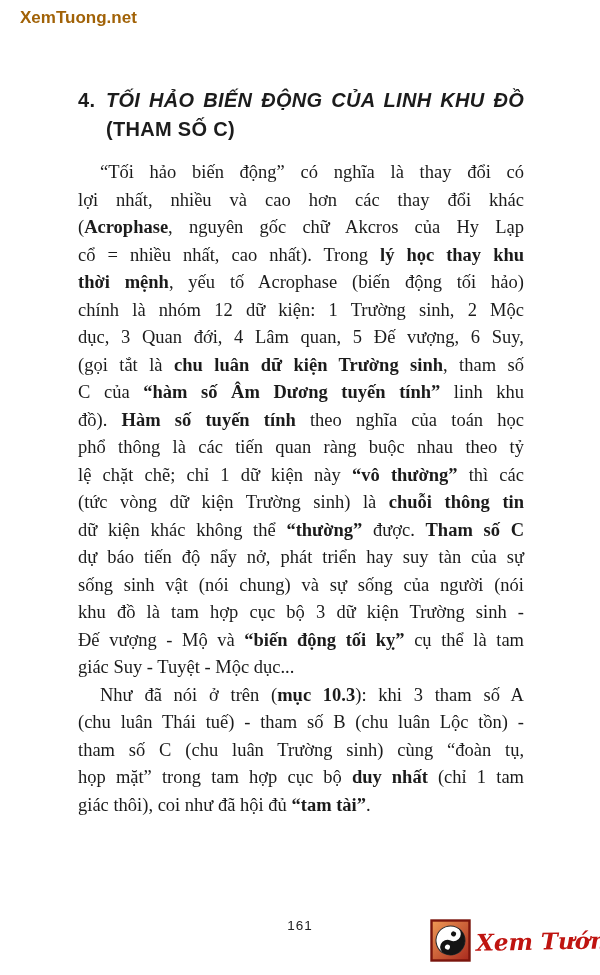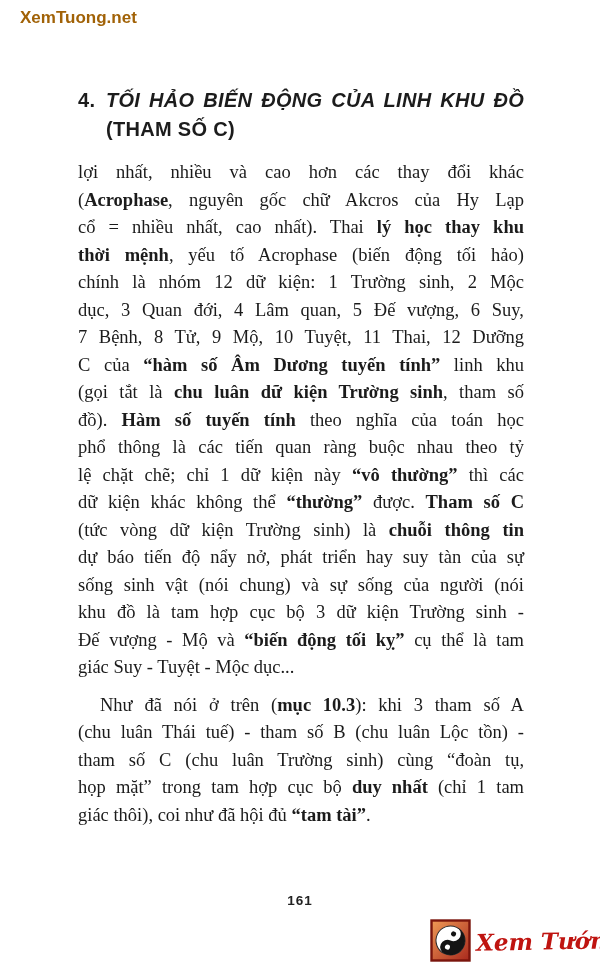--- a/index.html
+++ b/index.html
@@ -30,31 +30,31 @@
   }
   .title-num { width: 28px; flex-shrink: 0; }
   .title-lines { flex: 1; }
   .title-line.just { text-align: justify; text-align-last: justify; font-style: italic; }
 
   .body-text {
     margin-top: 15px;
     font-size: 18.5px; line-height: 27.5px;
     color: #1b1b1b;
   }
-  .paragraph + .paragraph { margin-top: 10px; }
+  .paragraph + .paragraph { }
   .line { white-space: normal; }
   .line.just { text-align: justify; text-align-last: justify; }
   .line.indent { text-indent: 22px; }
   .b { font-weight: bold; }
 
   .page-number {
-    position: absolute; left: 0; top: 893px; width: 600px;
+    position: absolute; left: 0; top: 918px; width: 600px;
     text-align: center;
     font-family: "Liberation Sans", "DejaVu Sans", sans-serif;
-    font-size: 13.5px; font-weight: bold; letter-spacing: 1px;
+    font-size: 13.5px; font-weight: normal; letter-spacing: 1px;
     color: #222222;
   }
 
   .logo {
     position: absolute; left: 430px; top: 919px;
     display: flex; align-items: center; gap: 5px;
     cursor: pointer;
   }
   .logo-icon { width: 41px; height: 43px; display: block; }
   .logo-text {
@@ -75,34 +75,34 @@
   <div class="title">
     <span class="title-num">4.</span>
     <div class="title-lines">
       <div class="title-line just">TỐI HẢO BIẾN ĐỘNG CỦA LINH KHU ĐỒ</div>
       <div class="title-line">(THAM SỐ C)</div>
     </div>
   </div>
 
   <div class="body-text">
       <div class="paragraph">
+        <div class="line just indent"><span>“Tối hảo biến động” có nghĩa là thay đổi có</span></div>
         <div class="line just"><span>lợi nhất, nhiều và cao hơn các thay đổi khác</span></div>
         <div class="line just"><span>(</span><span class="b">Acrophase</span><span>, nguyên gốc chữ Akcros của Hy Lạp</span></div>
-        <div class="line just"><span>cổ = nhiều nhất, cao nhất). Thai </span><span class="b">lý học thay khu</span></div>
+        <div class="line just"><span>cổ = nhiều nhất, cao nhất). Trong </span><span class="b">lý học thay khu</span></div>
         <div class="line just"><span class="b">thời mệnh</span><span>, yếu tố Acrophase (biến động tối hảo)</span></div>
         <div class="line just"><span>chính là nhóm 12 dữ kiện: 1 Trường sinh, 2 Mộc</span></div>
         <div class="line just"><span>dục, 3 Quan đới, 4 Lâm quan, 5 Đế vượng, 6 Suy,</span></div>
-        <div class="line just"><span>7 Bệnh, 8 Tử, 9 Mộ, 10 Tuyệt, 11 Thai, 12 Dưỡng</span></div>
+        <div class="line just"><span>(gọi tắt là </span><span class="b">chu luân dữ kiện Trường sinh</span><span>, tham số</span></div>
         <div class="line just"><span>C của </span><span class="b">“hàm số Âm Dương tuyến tính”</span><span> linh khu</span></div>
-        <div class="line just"><span>(gọi tắt là </span><span class="b">chu luân dữ kiện Trường sinh</span><span>, tham số</span></div>
         <div class="line just"><span>đồ). </span><span class="b">Hàm số tuyến tính</span><span> theo nghĩa của toán học</span></div>
         <div class="line just"><span>phổ thông là các tiến quan ràng buộc nhau theo tỷ</span></div>
         <div class="line just"><span>lệ chặt chẽ; chỉ 1 dữ kiện này </span><span class="b">“vô thường”</span><span> thì các</span></div>
+        <div class="line just"><span>(tức vòng dữ kiện Trường sinh) là </span><span class="b">chuỗi thông tin</span></div>
         <div class="line just"><span>dữ kiện khác không thể </span><span class="b">“thường”</span><span> được. </span><span class="b">Tham số C</span></div>
-        <div class="line just"><span>(tức vòng dữ kiện Trường sinh) là </span><span class="b">chuỗi thông tin</span></div>
         <div class="line just"><span>dự báo tiến độ nẩy nở, phát triển hay suy tàn của sự</span></div>
         <div class="line just"><span>sống sinh vật (nói chung) và sự sống của người (nói</span></div>
         <div class="line just"><span>khu đồ là tam hợp cục bộ 3 dữ kiện Trường sinh -</span></div>
         <div class="line just"><span>Đế vượng - Mộ và </span><span class="b">“biến động tối kỵ”</span><span> cụ thể là tam</span></div>
         <div class="line"><span>giác Suy - Tuyệt - Mộc dục...</span></div>
       </div>
       <div class="paragraph">
         <div class="line just indent"><span>Như đã nói ở trên (</span><span class="b">mục 10.3</span><span>): khi 3 tham số A</span></div>
         <div class="line just"><span>(chu luân Thái tuế) - tham số B (chu luân Lộc tồn) -</span></div>
         <div class="line just"><span>tham số C (chu luân Trường sinh) cùng “đoàn tụ,</span></div>

